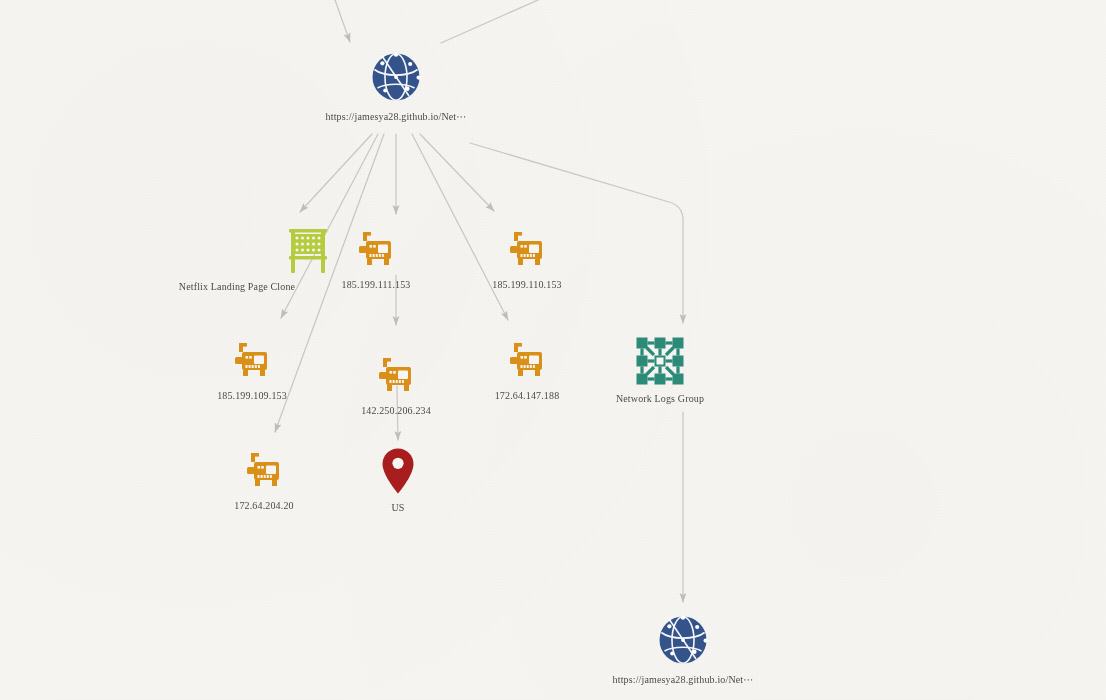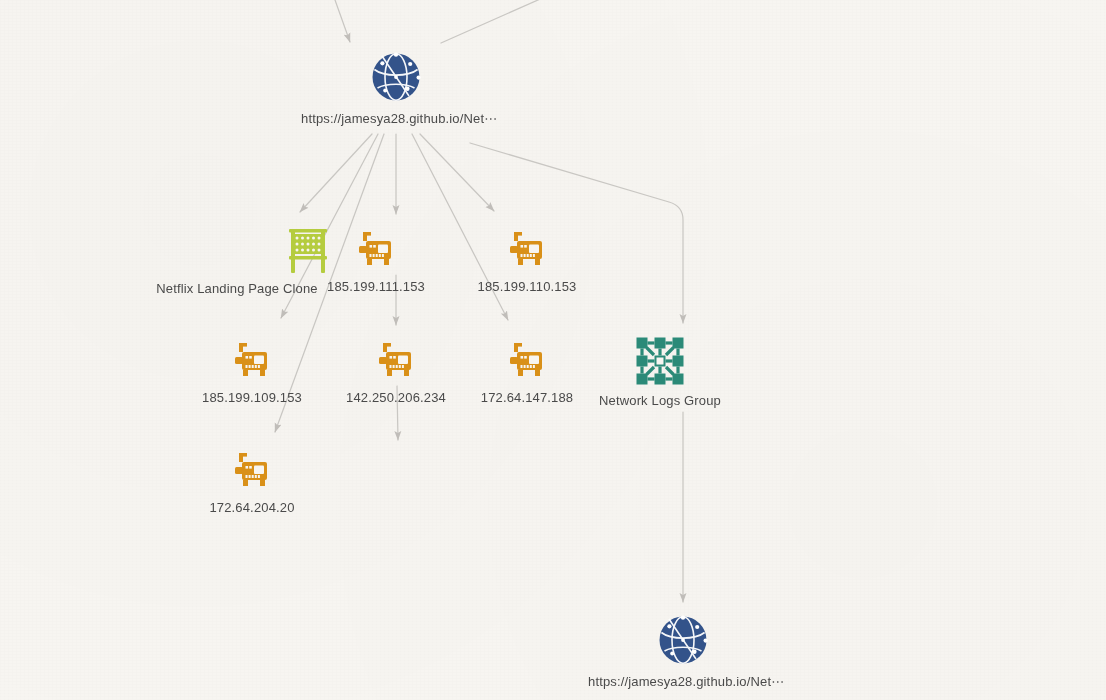--- a/index.html
+++ b/index.html
@@ -50,25 +50,25 @@
     flex-direction: column;
     align-items: center;
     cursor: default;
   }
   .node-icon {
     display: block;
     line-height: 0;
   }
   .node-label {
     margin-top: 7px;
-    font-size: 13px;
+    font-size: 10px;
     color: #4a4a4a;
     letter-spacing: 0.15px;
     white-space: nowrap;
-    font-family: Liberation Sans, sans-serif;
+    font-family: Liberation Serif, serif;
   }
   .node-label.wide { width: 190px; }
 </style>
 </head>
 <body>
 
 <div id="paper-texture"></div>
 
 <div id="graph-canvas">
 
@@ -226,21 +226,21 @@
           <rect x="18.6" y="26" width="2" height="3"></rect>
           <rect x="21.7" y="26" width="2" height="3"></rect>
           <rect x="24.8" y="26" width="2" height="3"></rect>
           <rect x="27.9" y="26" width="2" height="3"></rect>
         </g>
       </svg>
     </span>
     <span class="node-label">185.199.109.153</span>
   </div>
 
-  <div class="graph-node" style="left:396px; top:339px;">
+  <div class="graph-node" style="left:396px; top:354px;">
     <span class="node-icon">
       <svg width="44" height="44" viewBox="0 0 44 44" xmlns="http://www.w3.org/2000/svg">
         <g fill="#d99018">
           <path d="M9,4 h4 v9 h-4 z"></path>
           <path d="M9,4 h8 v3.6 h-8 z"></path>
           <rect x="12" y="13" width="25" height="18" rx="2"></rect>
           <rect x="5" y="18" width="8" height="7" rx="1.5"></rect>
           <path d="M13,31 h5 v6 h-5 z"></path>
           <path d="M30,31 h5 v6 h-5 z"></path>
         </g>
@@ -316,21 +316,21 @@
           <line x1="38.5" y1="11.5" x2="31" y2="19"></line>
           <line x1="11.5" y1="38.5" x2="19" y2="31"></line>
           <line x1="38.5" y1="38.5" x2="31" y2="31"></line>
         </g>
         <rect x="21.5" y="21.5" width="7" height="7" fill="#f7f5f1"></rect>
       </svg>
     </span>
     <span class="node-label wide">Network Logs Group</span>
   </div>
 
-  <div class="graph-node" style="left:252px; top:449px;">
+  <div class="graph-node" style="left:264px; top:449px;">
     <span class="node-icon">
       <svg width="44" height="44" viewBox="0 0 44 44" xmlns="http://www.w3.org/2000/svg">
         <g fill="#d99018">
           <path d="M9,4 h4 v9 h-4 z"></path>
           <path d="M9,4 h8 v3.6 h-8 z"></path>
           <rect x="12" y="13" width="25" height="18" rx="2"></rect>
           <rect x="5" y="18" width="8" height="7" rx="1.5"></rect>
           <path d="M13,31 h5 v6 h-5 z"></path>
           <path d="M30,31 h5 v6 h-5 z"></path>
         </g>
@@ -342,20 +342,29 @@
           <rect x="18.6" y="26" width="2" height="3"></rect>
           <rect x="21.7" y="26" width="2" height="3"></rect>
           <rect x="24.8" y="26" width="2" height="3"></rect>
           <rect x="27.9" y="26" width="2" height="3"></rect>
         </g>
       </svg>
     </span>
     <span class="node-label">172.64.204.20</span>
   </div>
 
+  <div class="graph-node" style="left:398px; top:447px;">
+    <span class="node-icon">
+      <svg width="34" height="48" viewBox="0 0 34 48" xmlns="http://www.w3.org/2000/svg">
+        <path d="M17,1.5 C8.4,1.5 1.5,8.4 1.5,17 C1.5,28.5 17,46.5 17,46.5 C17,46.5 32.5,28.5 32.5,17 C32.5,8.4 25.6,1.5 17,1.5 Z" fill="#a81d1d"></path>
+        <circle cx="17" cy="16.3" r="5.6" fill="#f7f5f1"></circle>
+      </svg>
+    </span>
+    <span class="node-label">US</span>
+  </div>
 
   <div class="graph-node" style="left:683px; top:613px;">
     <span class="node-icon">
       <svg width="54" height="54" viewBox="0 0 54 54" xmlns="http://www.w3.org/2000/svg">
         <circle cx="27" cy="27" r="23.5" fill="#33538a"></circle>
         <g stroke="#ffffff" stroke-width="1.6" fill="none" opacity="0.95">
           <ellipse cx="27" cy="27" rx="11" ry="23.2"></ellipse>
           <path d="M5.4,19.5 C15,27 39,27 48.6,19.5"></path>
           <path d="M8.5,38 C17,33 37,33 45.5,38"></path>
           <path d="M13,6 L40,46"></path>

